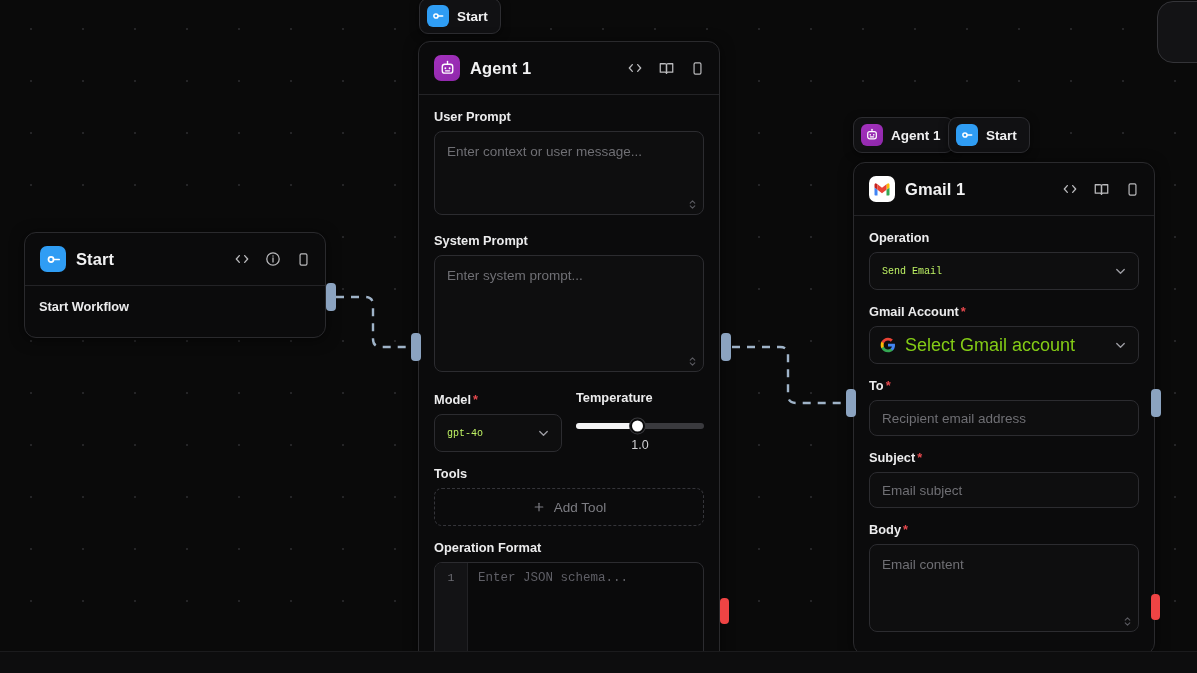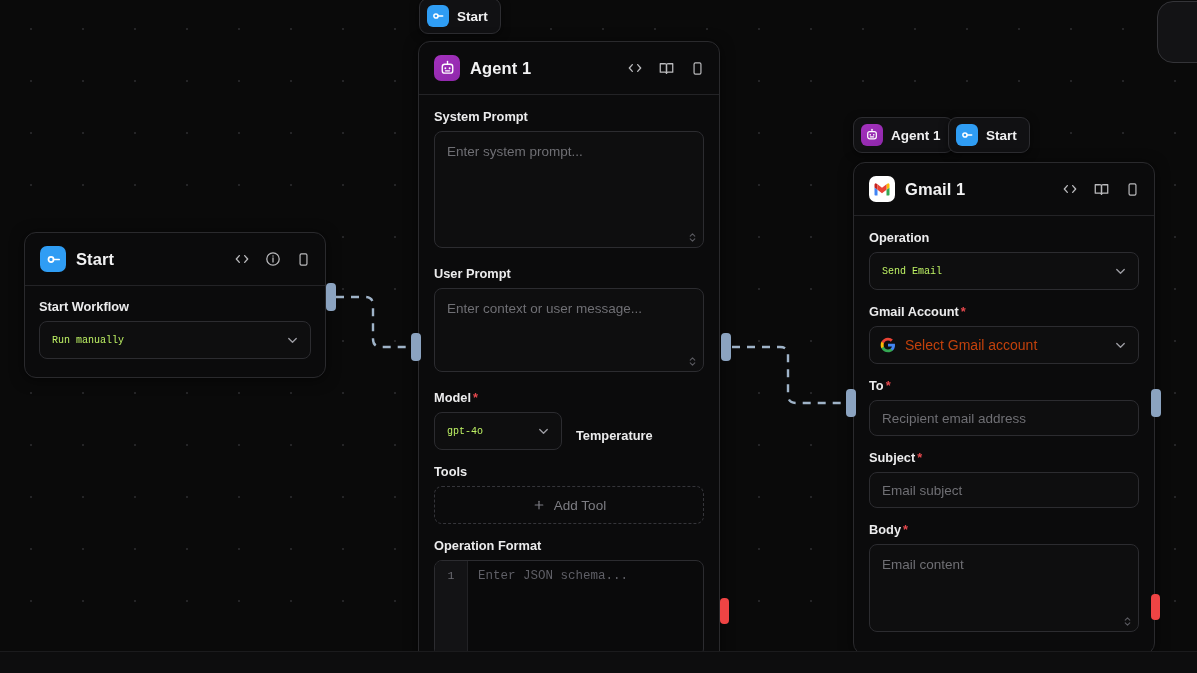--- a/index.html
+++ b/index.html
@@ -103,21 +103,21 @@
   .inp::placeholder, .txa::placeholder { color: #6f6f74; }
 
   .sel {
     height: 38px;
     padding: 0 30px 0 12px;
     display: flex; align-items: center;
     position: relative;
     cursor: pointer;
   }
   .sel .sel-val { color: #bef264; font-size: 10px; font-family: Liberation Mono, monospace; }
-  .sel .sel-ph  { color: #c2410c; font-size: 14px; }
+  .sel .sel-ph  { color: #84cc16; font-size: 18px; }
   .chev {
     position: absolute; right: 10px; top: 50%;
     transform: translateY(-50%);
     color: #9a9aa0;
     display: flex;
   }
 
   .txa {
     padding: 11px 12px;
     resize: none;
@@ -325,28 +325,20 @@
         <span class="hdr-ico">
           <svg width="15" height="15" viewBox="0 0 24 24" fill="none" stroke="currentColor" stroke-width="1.9">
             <rect x="6.5" y="3" width="11" height="18" rx="2.2"></rect>
           </svg>
         </span>
       </span>
     </div>
     <div class="node-body">
       <div class="field">
         <span class="flabel">Start Workflow</span>
-        <div class="sel">
-          <span class="sel-val">Run manually</span>
-          <span class="chev">
-            <svg width="15" height="15" viewBox="0 0 24 24" fill="none" stroke="currentColor" stroke-width="2.2" stroke-linecap="round" stroke-linejoin="round">
-                <polyline points="6,9.5 12,15.5 18,9.5"></polyline>
-              </svg>
-          </span>
-        </div>
       </div>
     </div>
   </div>
   <div class="handle" style="left:326px; top:283px;"></div>
 
   <div class="badge" id="badge-start-top">
     <span class="tile tile-start">
       <svg width="14" height="14" viewBox="0 0 24 24" fill="none" stroke="#ffffff" stroke-width="2.6" stroke-linecap="round">
         <circle cx="8.5" cy="12" r="3.6" fill="none"></circle>
           <line x1="12.1" y1="12" x2="20" y2="12"></line>
@@ -384,61 +376,68 @@
         <span class="hdr-ico">
           <svg width="15" height="15" viewBox="0 0 24 24" fill="none" stroke="currentColor" stroke-width="1.9">
             <rect x="6.5" y="3" width="11" height="18" rx="2.2"></rect>
           </svg>
         </span>
       </span>
     </div>
     <div class="node-body">
 
       <div class="field">
+        <span class="flabel">User Prompt</span>
+        <div class="txa-wrap">
+          <textarea class="txa" id="usr-prompt" placeholder="Enter context or user message..." style=""></textarea>
+          <span class="grip">
+            <svg width="11" height="11" viewBox="0 0 24 24" fill="none" stroke="currentColor" stroke-width="2.4" stroke-linecap="round" stroke-linejoin="round">
+              <polyline points="7,9 12,4 17,9"></polyline>
+                <polyline points="7,15 12,20 17,15"></polyline>
+            </svg>
+          </span>
+        </div>
+      </div>
+
+      <div class="field">
         <span class="flabel">System Prompt</span>
         <div class="txa-wrap">
           <textarea class="txa" id="sys-prompt" placeholder="Enter system prompt..." style=""></textarea>
           <span class="grip">
             <svg width="11" height="11" viewBox="0 0 24 24" fill="none" stroke="currentColor" stroke-width="2.4" stroke-linecap="round" stroke-linejoin="round">
               <polyline points="7,9 12,4 17,9"></polyline>
                 <polyline points="7,15 12,20 17,15"></polyline>
             </svg>
           </span>
         </div>
       </div>
 
-      <div class="field">
-        <span class="flabel">User Prompt</span>
-        <div class="txa-wrap">
-          <textarea class="txa" id="usr-prompt" placeholder="Enter context or user message..." style=""></textarea>
-          <span class="grip">
-            <svg width="11" height="11" viewBox="0 0 24 24" fill="none" stroke="currentColor" stroke-width="2.4" stroke-linecap="round" stroke-linejoin="round">
-              <polyline points="7,9 12,4 17,9"></polyline>
-                <polyline points="7,15 12,20 17,15"></polyline>
-            </svg>
-          </span>
-        </div>
-      </div>
-
       <div class="row2">
         <div class="col-model">
           <span class="flabel">
             <span>Model</span><span class="req">*</span>
           </span>
           <div class="sel">
             <span class="sel-val">gpt-4o</span>
             <span class="chev">
               <svg width="15" height="15" viewBox="0 0 24 24" fill="none" stroke="currentColor" stroke-width="2.2" stroke-linecap="round" stroke-linejoin="round">
                   <polyline points="6,9.5 12,15.5 18,9.5"></polyline>
                 </svg>
             </span>
           </div>
         </div>
         <div class="col-temp">
           <span class="flabel">Temperature</span>
+          <div class="slider-wrap">
+            <div class="track">
+              <div class="track-fill"></div>
+              <div class="knob"></div>
+            </div>
+            <div class="temp-val">1.0</div>
+          </div>
         </div>
       </div>
 
       <div class="field">
         <span class="flabel">Tools</span>
         <div class="add-tool">
           <span style="display:flex">
             <svg width="14" height="14" viewBox="0 0 24 24" fill="none" stroke="currentColor" stroke-width="2" stroke-linecap="round">
                 <line x1="12" y1="5.5" x2="12" y2="18.5"></line>
                 <line x1="5.5" y1="12" x2="18.5" y2="12"></line>

